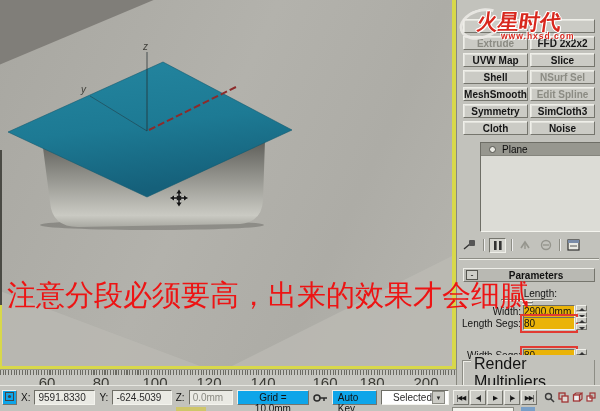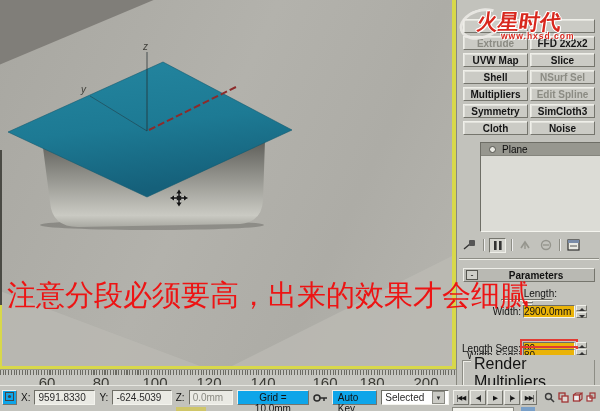--- a/index.html
+++ b/index.html
@@ -176,21 +176,21 @@
 
     <div id="mod-grid">
       <div class="btn3d"></div>
       <div class="btn3d"></div>
       <div class="btn3d disabled">Extrude</div>
       <div class="btn3d">FFD 2x2x2</div>
       <div class="btn3d">UVW Map</div>
       <div class="btn3d">Slice</div>
       <div class="btn3d">Shell</div>
       <div class="btn3d disabled">NSurf Sel</div>
-      <div class="btn3d">Multipliers</div>
+      <div class="btn3d">MeshSmooth</div>
       <div class="btn3d disabled">Edit Spline</div>
       <div class="btn3d">Symmetry</div>
       <div class="btn3d">SimCloth3</div>
       <div class="btn3d">Cloth</div>
       <div class="btn3d">Noise</div>
     </div>
 
     <div id="watermark">
       <div class="wm-c"></div>
       <div class="wm-title">火星时代</div>
@@ -257,21 +257,21 @@
         </span>
     </div>
     <div class="prow" style="top:304px;">
       <span class="plabel">Width:</span>
       <span class="pfield">2900.0mm</span>
       <span class="spinner">
           <span class="spin-up"></span>
           <span class="spin-dn"></span>
         </span>
     </div>
-    <div class="prow" style="top:341px;">
+    <div class="prow" style="top:316px;">
       <span class="plabel">Length Segs:</span>
       <span class="pfield red-ring">80</span>
       <span class="spinner">
           <span class="spin-up"></span>
           <span class="spin-dn"></span>
         </span>
     </div>
     <div class="prow" style="top:348px;">
       <span class="plabel">Width Segs:</span>
       <span class="pfield red-ring">80</span>
@@ -314,21 +314,21 @@
       <span class="sfield" style="width:52px;color:#8a8a82;">0.0mm</span>
       <span class="sbox" style="width:84px;text-align:center;">Grid = 10.0mm</span>
       <span style="display:flex;">
         <svg width="15" height="10">
             <circle cx="4" cy="5" r="3" fill="none" stroke="#2b2b2b" stroke-width="1.5"></circle>
         <line x1="7" y1="5" x2="14" y2="5" stroke="#2b2b2b" stroke-width="1.5"></line>
         <line x1="11" y1="5" x2="11" y2="8" stroke="#2b2b2b" stroke-width="1.5"></line>
           </svg>
       </span>
       <span class="sbox">Auto Key</span>
-      <span class="sfield" style="width:80px;display:flex;justify-content:space-between;align-items:center;background:#fff;">
+      <span class="sfield" style="width:80px;display:flex;justify-content:flex-end;align-items:center;background:#fff;">
         <span>Selected</span>
         <span class="combo-arrow">▼</span>
       </span>
       <span class="transport">
         <span class="t-btn">|◀◀</span>
         <span class="t-btn">◀|</span>
         <span class="t-btn">▶</span>
         <span class="t-btn">|▶</span>
         <span class="t-btn">▶▶|</span>
       </span>

